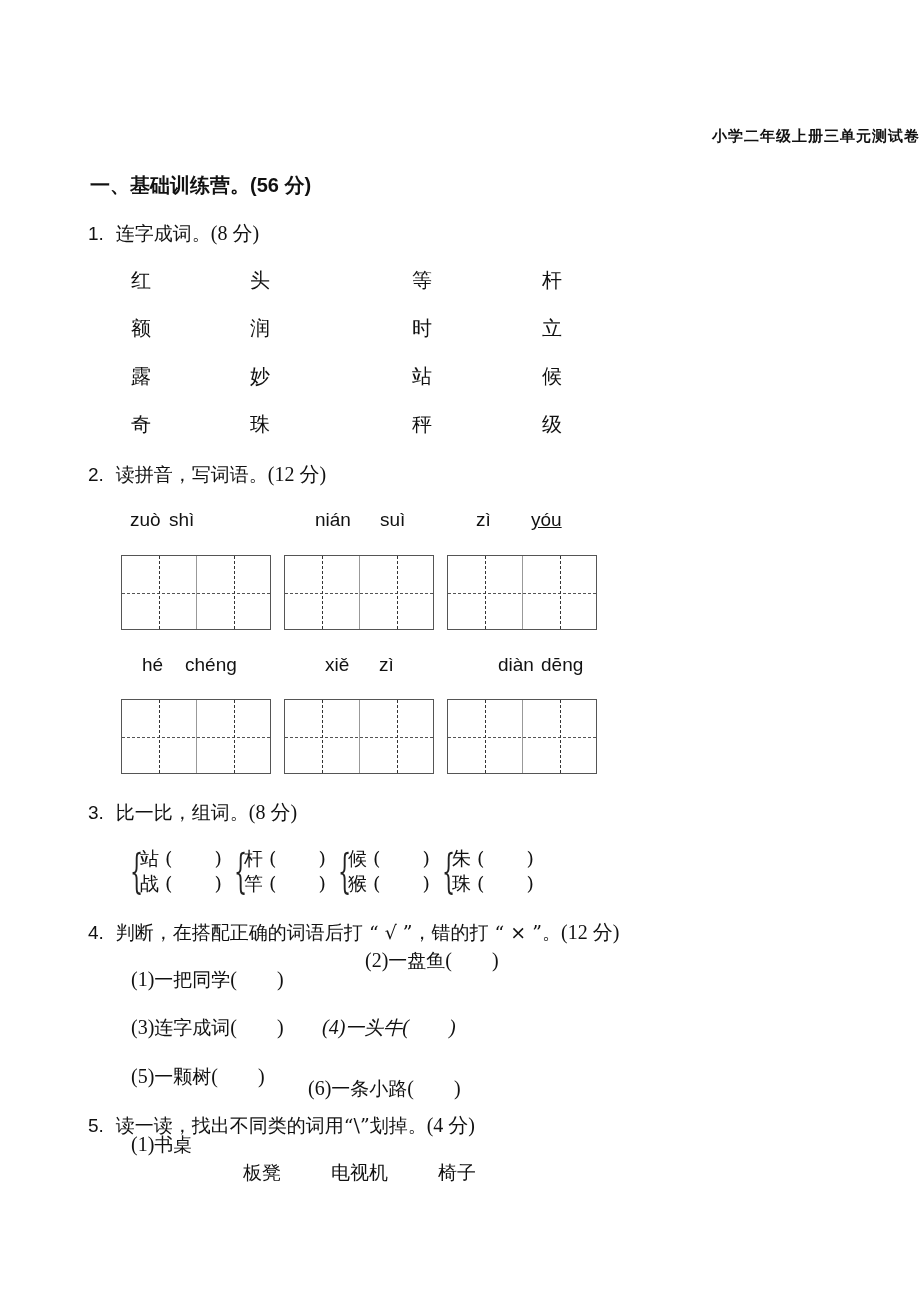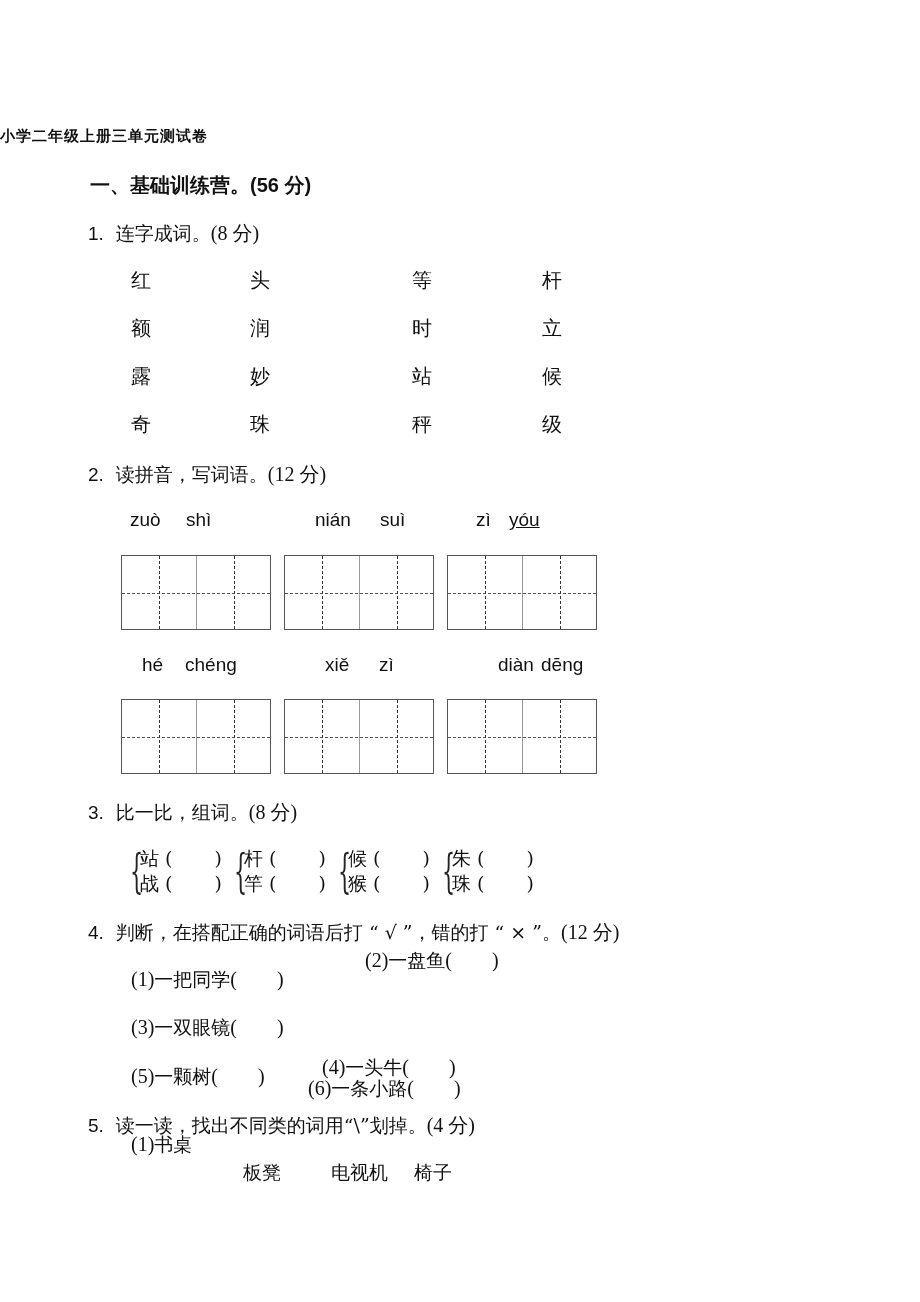--- a/index.html
+++ b/index.html
@@ -3,21 +3,21 @@
   <meta charset="utf-8">
   <style>
     html, body { margin: 0; padding: 0; background: #ffffff; }
     body {
       width: 920px; height: 1302px; position: relative; overflow: hidden;
       font-family: "Liberation Serif", "DejaVu Serif", serif;
       color: #111111;
     }
     .abs { position: absolute; white-space: nowrap; }
     .title {
-      left: 0; width: 920px; top: 127px; text-align: left;
+      left: 0; width: 920px; top: 127px; text-align: right;
       font-family: "DejaVu Sans", sans-serif; font-weight: bold;
       font-size: 15px; letter-spacing: 1px;
     }
     .section {
       left: 90px; top: 172px; font-size: 20px; font-weight: bold;
       font-family: "DejaVu Serif", serif;
     }
     .q { left: 88px; font-size: 19px; font-family: "DejaVu Serif", serif; }
     .q .num { font-family: "Liberation Sans", sans-serif; margin-right: 12px; }
     .q .pts { font-family: "Liberation Serif", serif; font-size: 20px; }
@@ -79,25 +79,25 @@
   <span class="abs char" style="left:250px;top:411px;">珠</span>
   <span class="abs char" style="left:412px;top:411px;">秤</span>
   <span class="abs char" style="left:542px;top:411px;">级</span>
 </div>
 
 <div class="abs q" style="top:461px;">
   <span class="num">2.</span><span>读拼音，写词语。</span><span class="pts">(12 分)</span>
 </div>
 
 <span class="abs pinyin" style="left:130px;top:509px;">zuò</span>
-<span class="abs pinyin" style="left:186px;top:509px;">shì</span>
+<span class="abs pinyin" style="left:169px;top:509px;">shì</span>
 <span class="abs pinyin" style="left:315px;top:509px;">nián</span>
 <span class="abs pinyin" style="left:380px;top:509px;">suì</span>
 <span class="abs pinyin" style="left:476px;top:509px;">zì</span>
-<span class="abs pinyin" style="left:509px;top:509px;text-decoration:underline;">yóu</span>
+<span class="abs pinyin" style="left:531px;top:509px;text-decoration:underline;">yóu</span>
 
 <div class="tian" style="left:121px;top:555px;">
   <div class="mid-v"></div>
     <div class="dash-h"></div>
     <div class="dash-v1"></div>
     <div class="dash-v2"></div>
 </div>
 <div class="tian" style="left:284px;top:555px;">
   <div class="mid-v"></div>
     <div class="dash-h"></div>
@@ -166,34 +166,34 @@
   <span class="num">4.</span><span>判断，在搭配正确的词语后打 “ √ ”，错的打 “ × ”。</span><span class="pts">(12 分)</span>
 </div>
 
 <div class="abs item" style="left:131px;top:967px;">
   <span>(1)</span><span class="cn">一把同学</span><span style="white-space:pre;">(        )</span>
 </div>
 <div class="abs item" style="left:365px;top:948px;">
   <span>(2)</span><span class="cn">一盘鱼</span><span style="white-space:pre;">(        )</span>
 </div>
 <div class="abs item" style="left:131px;top:1015px;">
-  <span>(3)</span><span class="cn">一双眼镜</span><span style="white-space:pre;">(        )</span>
+  <span>(3)</span><span class="cn">连字成词</span><span style="white-space:pre;">(        )</span>
 </div>
-<div class="abs item" style="left:322px;top:1055px;">
+<div class="abs item" style="left:322px;top:1015px;font-style:italic;">
   <span>(4)</span><span class="cn">一头牛</span><span style="white-space:pre;">(        )</span>
 </div>
 <div class="abs item" style="left:131px;top:1064px;">
   <span>(5)</span><span class="cn">一颗树</span><span style="white-space:pre;">(        )</span>
 </div>
 <div class="abs item" style="left:300px;top:1076px;margin-left:8px;">
   <span>(6)</span><span class="cn">一条小路</span><span style="white-space:pre;">(        )</span>
 </div>
 
 <div class="abs q" style="top:1112px;">
   <span class="num">5.</span><span>读一读，找出不同类的词用“\”划掉。</span><span class="pts">(4 分)</span>
 </div>
 
 <div class="abs item" style="left:131px;top:1132px;">
   <span>(1)</span><span class="cn">书桌</span>
 </div>
 <span class="abs item" style="left:243px;top:1160px;"><span class="cn">板凳</span></span>
 <span class="abs item" style="left:331px;top:1160px;"><span class="cn">电视机</span></span>
-<span class="abs item" style="left:414px;top:1160px;"><span class="cn">椅子</span></span>
+<span class="abs item" style="left:438px;top:1160px;"><span class="cn">椅子</span></span>
 
 </body></html>

